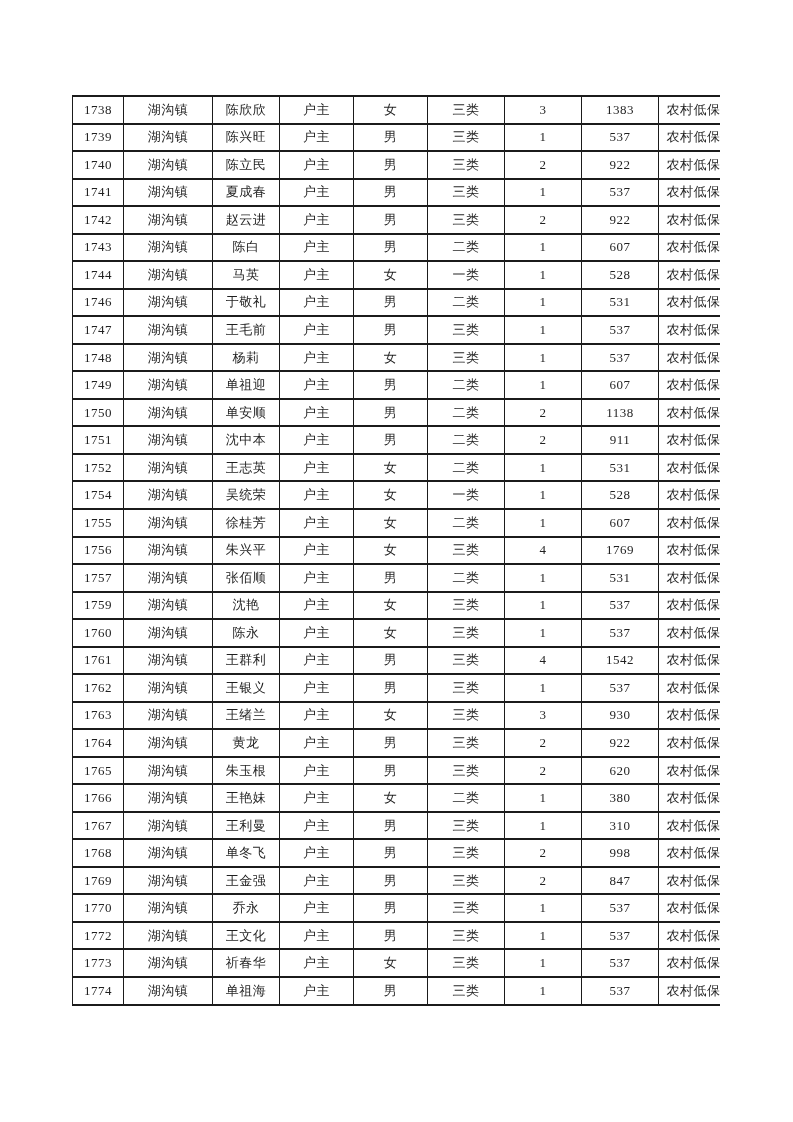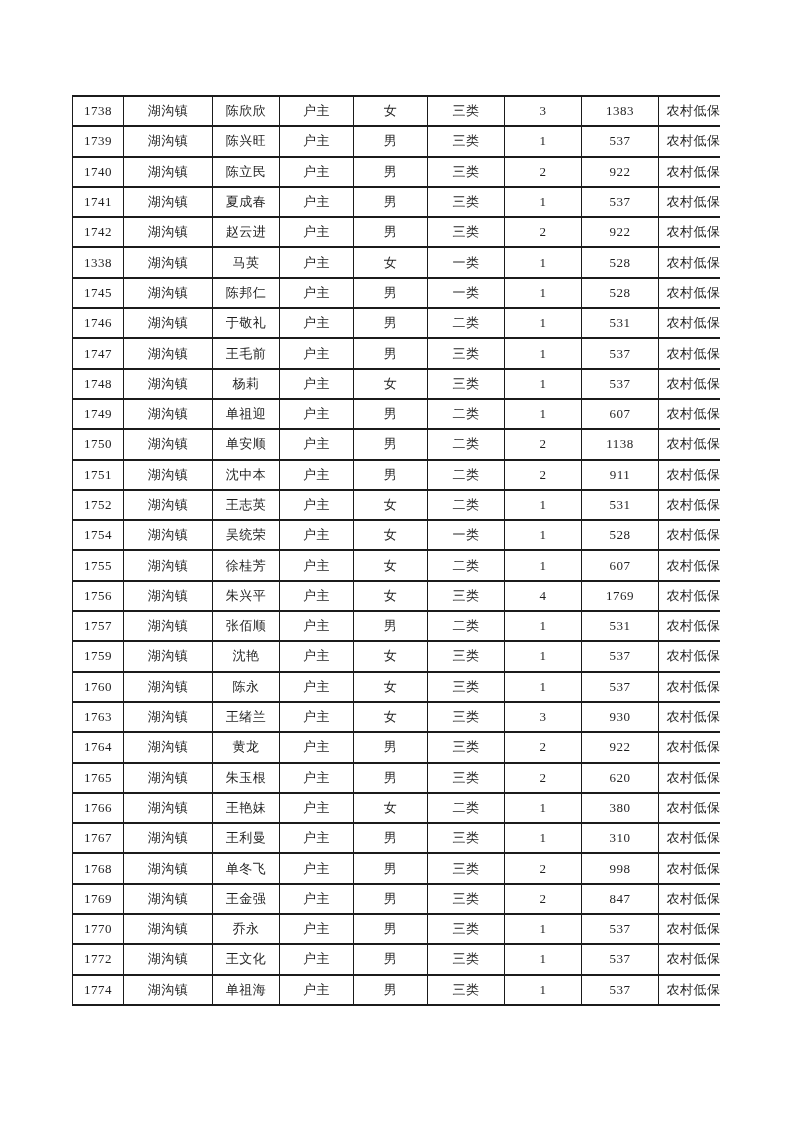--- a/index.html
+++ b/index.html
@@ -115,36 +115,36 @@
           <td>湖沟镇</td>
           <td>赵云进</td>
           <td>户主</td>
           <td>男</td>
           <td>三类</td>
           <td>2</td>
           <td>922</td>
           <td>农村低保</td>
         </tr>
         <tr>
-          <td>1338</td>
+          <td>1743</td>
+          <td>湖沟镇</td>
+          <td>陈白</td>
+          <td>户主</td>
+          <td>男</td>
+          <td>二类</td>
+          <td>1</td>
+          <td>607</td>
+          <td>农村低保</td>
+        </tr>
+        <tr>
+          <td>1744</td>
           <td>湖沟镇</td>
           <td>马英</td>
           <td>户主</td>
           <td>女</td>
-          <td>一类</td>
-          <td>1</td>
-          <td>528</td>
-          <td>农村低保</td>
-        </tr>
-        <tr>
-          <td>1745</td>
-          <td>湖沟镇</td>
-          <td>陈邦仁</td>
-          <td>户主</td>
-          <td>男</td>
           <td>一类</td>
           <td>1</td>
           <td>528</td>
           <td>农村低保</td>
         </tr>
         <tr>
           <td>1746</td>
           <td>湖沟镇</td>
           <td>于敬礼</td>
           <td>户主</td>
@@ -280,20 +280,42 @@
           <td>湖沟镇</td>
           <td>陈永</td>
           <td>户主</td>
           <td>女</td>
           <td>三类</td>
           <td>1</td>
           <td>537</td>
           <td>农村低保</td>
         </tr>
         <tr>
+          <td>1761</td>
+          <td>湖沟镇</td>
+          <td>王群利</td>
+          <td>户主</td>
+          <td>男</td>
+          <td>三类</td>
+          <td>4</td>
+          <td>1542</td>
+          <td>农村低保</td>
+        </tr>
+        <tr>
+          <td>1762</td>
+          <td>湖沟镇</td>
+          <td>王银义</td>
+          <td>户主</td>
+          <td>男</td>
+          <td>三类</td>
+          <td>1</td>
+          <td>537</td>
+          <td>农村低保</td>
+        </tr>
+        <tr>
           <td>1763</td>
           <td>湖沟镇</td>
           <td>王绪兰</td>
           <td>户主</td>
           <td>女</td>
           <td>三类</td>
           <td>3</td>
           <td>930</td>
           <td>农村低保</td>
         </tr>
@@ -373,20 +395,31 @@
           <td>1</td>
           <td>537</td>
           <td>农村低保</td>
         </tr>
         <tr>
           <td>1772</td>
           <td>湖沟镇</td>
           <td>王文化</td>
           <td>户主</td>
           <td>男</td>
+          <td>三类</td>
+          <td>1</td>
+          <td>537</td>
+          <td>农村低保</td>
+        </tr>
+        <tr>
+          <td>1773</td>
+          <td>湖沟镇</td>
+          <td>祈春华</td>
+          <td>户主</td>
+          <td>女</td>
           <td>三类</td>
           <td>1</td>
           <td>537</td>
           <td>农村低保</td>
         </tr>
         <tr>
           <td>1774</td>
           <td>湖沟镇</td>
           <td>单祖海</td>
           <td>户主</td>

